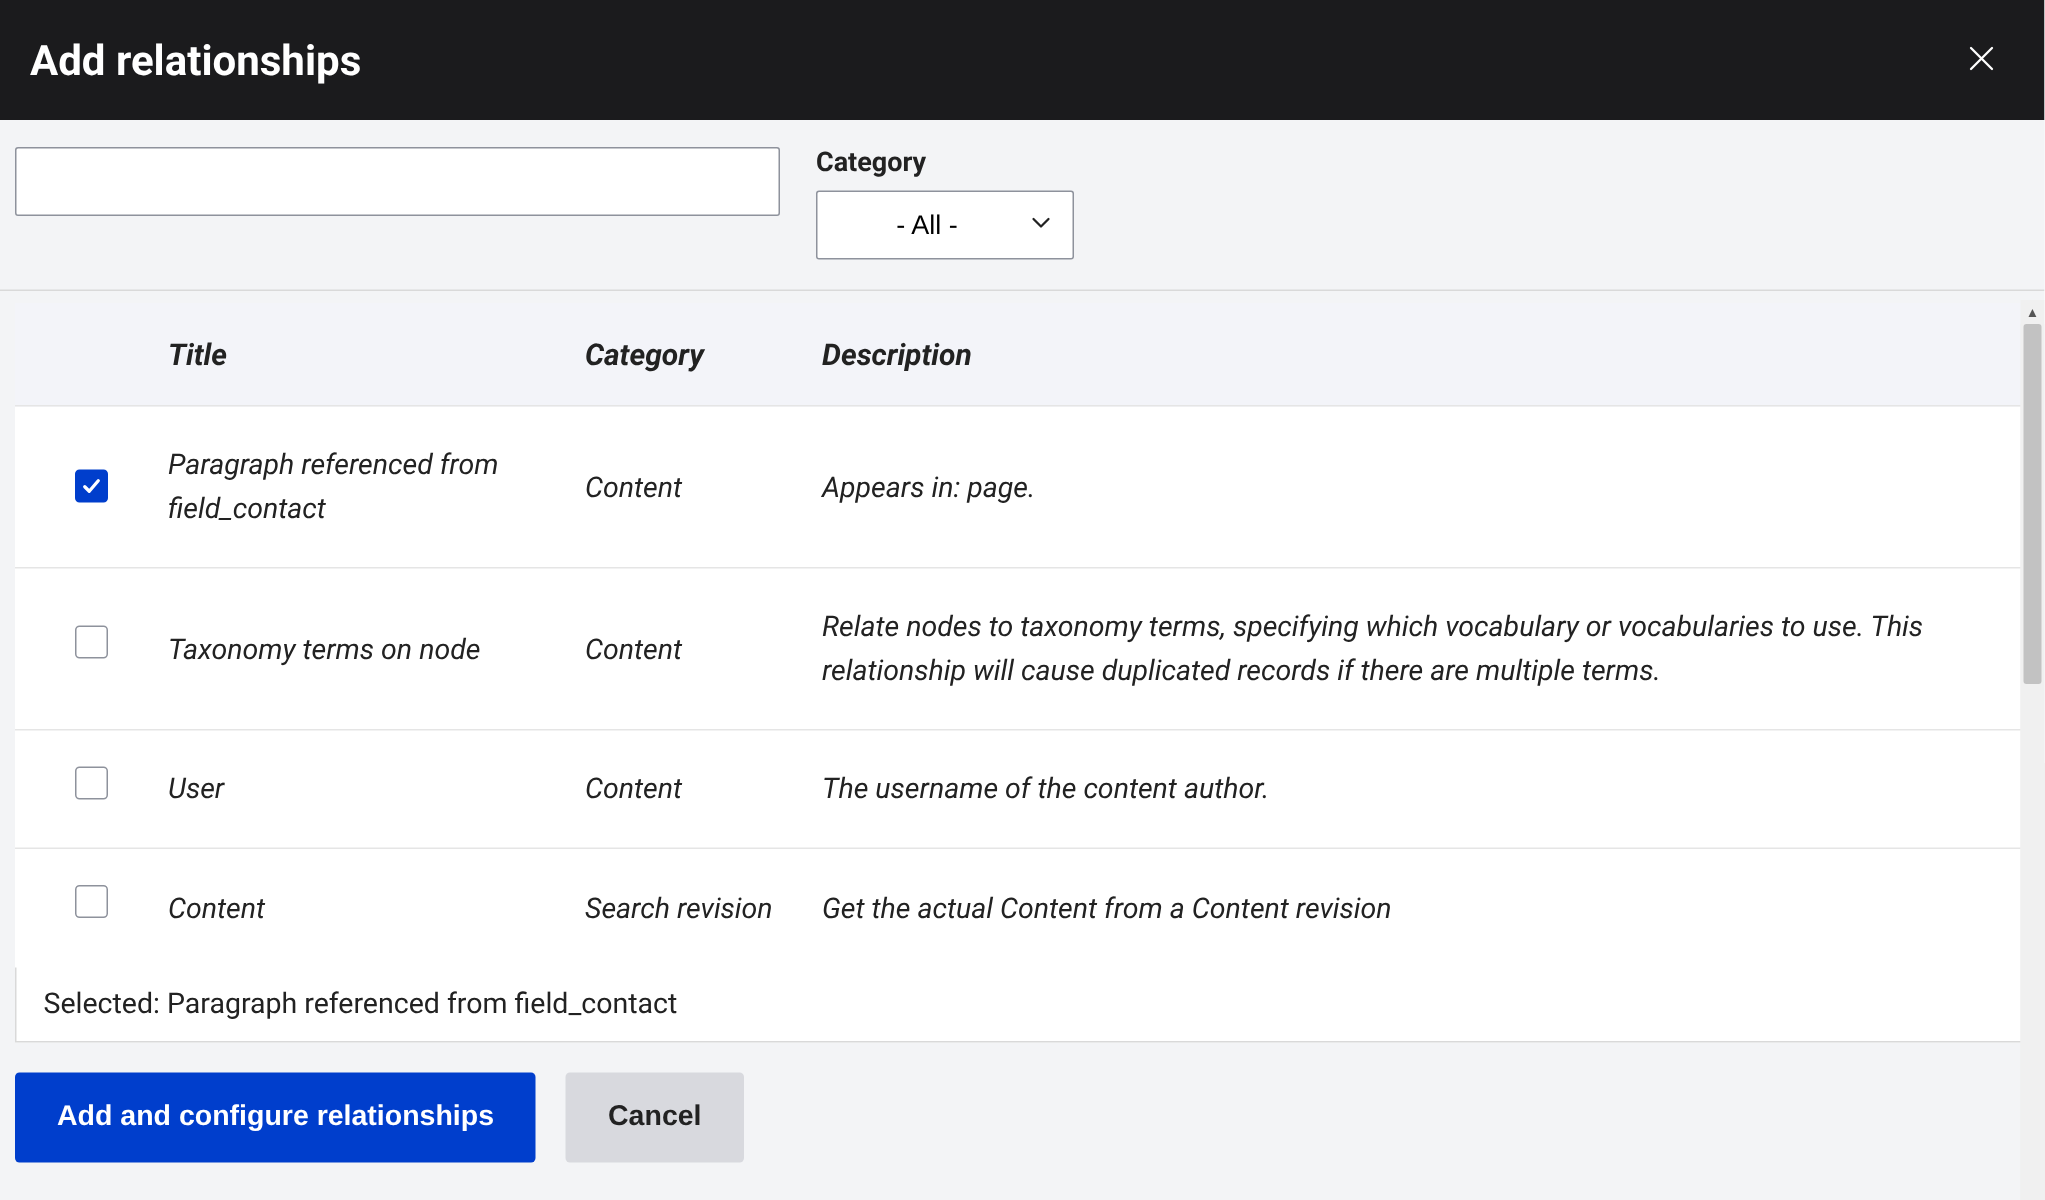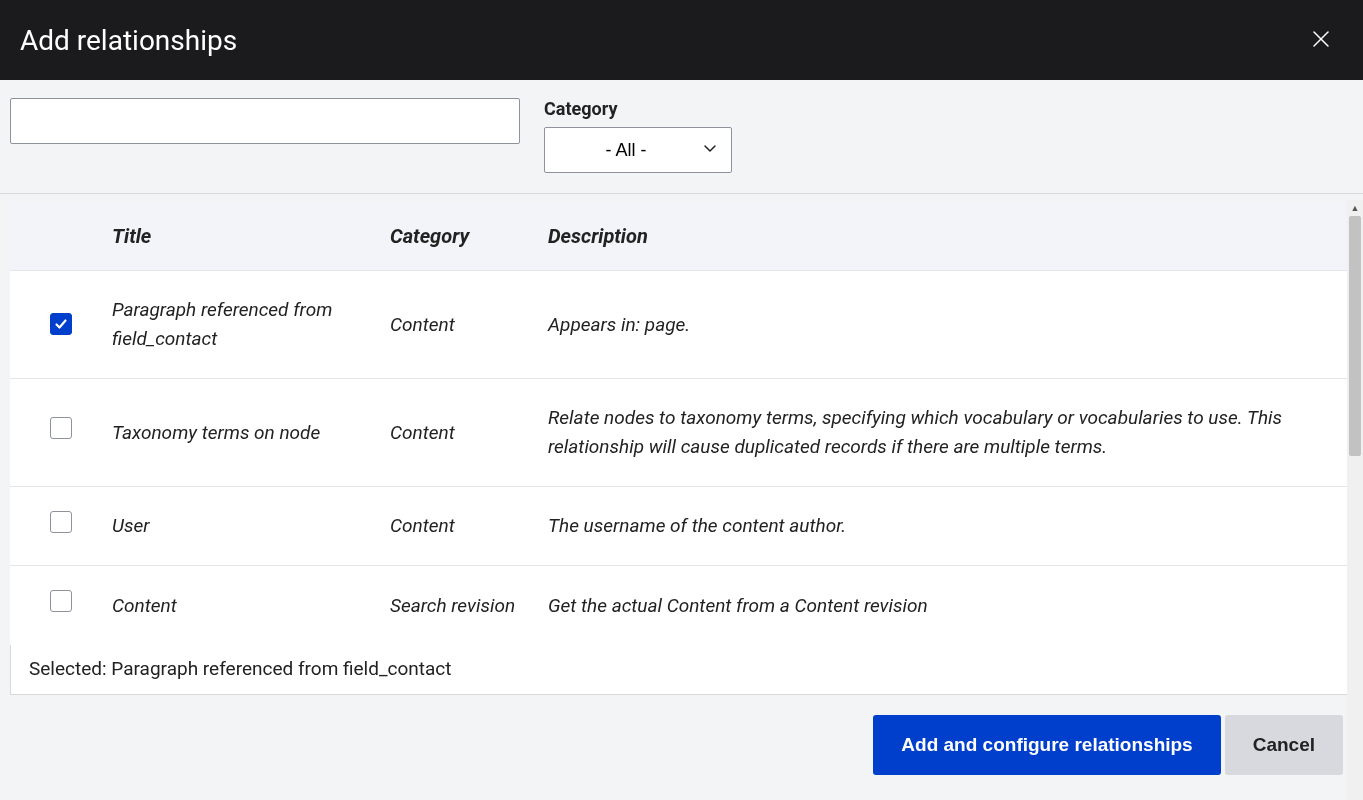--- a/index.html
+++ b/index.html
@@ -17,21 +17,21 @@
     background: #1b1b1d;
     color: #fff;
     height: 80px;
     display: flex;
     align-items: center;
     justify-content: space-between;
     padding: 0 24px 0 20px;
   }
   .dialog-header h1 {
     font-size: 28px;
-    font-weight: 400;
+    font-weight: 700;
   }
   .close-btn {
     background: none;
     border: none;
     cursor: pointer;
     padding: 8px;
   }
   .close-btn svg { stroke: #fff; }
 
   .filters {
@@ -51,21 +51,21 @@
   .search-input {
     width: 510px;
     height: 46px;
     border: 1px solid #8e929c;
     border-radius: 2px;
     padding: 0 12px;
     font-size: 16px;
     background: #fff;
   }
   .category-select {
-    width: 188px;
+    width: 172px;
     height: 46px;
     border: 1px solid #8e929c;
     border-radius: 2px;
     padding: 0 40px 0 16px;
     font-size: 18px;
     background: #fff;
     appearance: none;
     cursor: pointer;
     position: relative;
   }
@@ -173,22 +173,21 @@
     margin: 8px 10px 0 10px;
     background: #fff;
     border: 1px solid #d9d9d9;
     padding: 14px 18px;
     font-size: 19px;
     color: #222;
   }
 
   .actions {
     display: flex;
-    justify-content: flex-end;
-    gap: 4px;
+    gap: 20px;
     padding: 20px 20px 20px 10px;
   }
   .btn {
     height: 60px;
     padding: 0 28px;
     font-size: 19px;
     font-weight: 700;
     border-radius: 3px;
     border: none;
     cursor: pointer;

